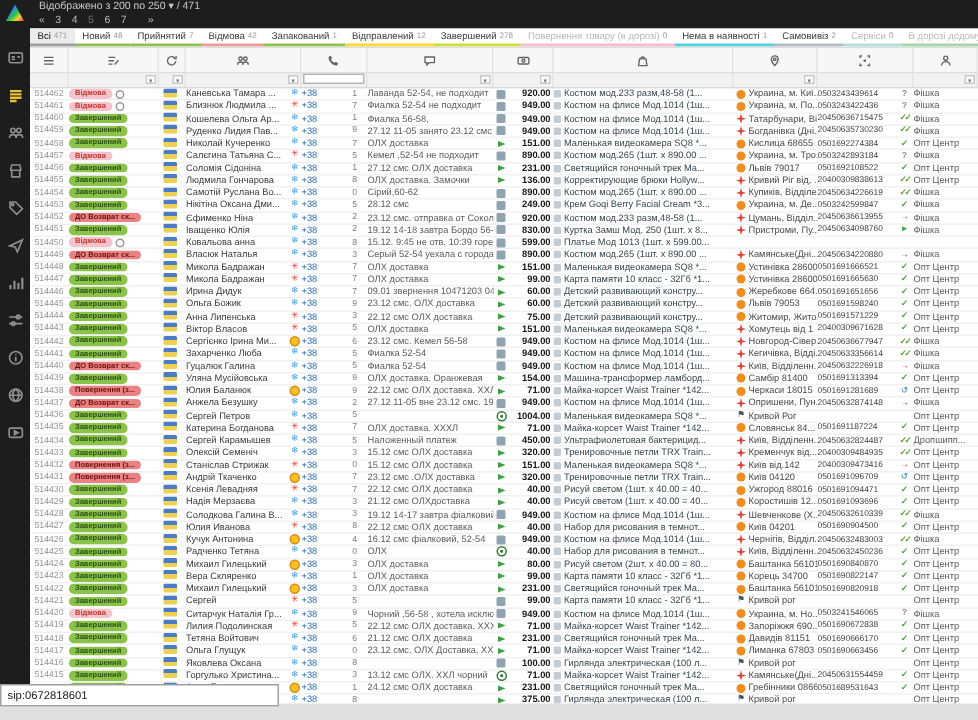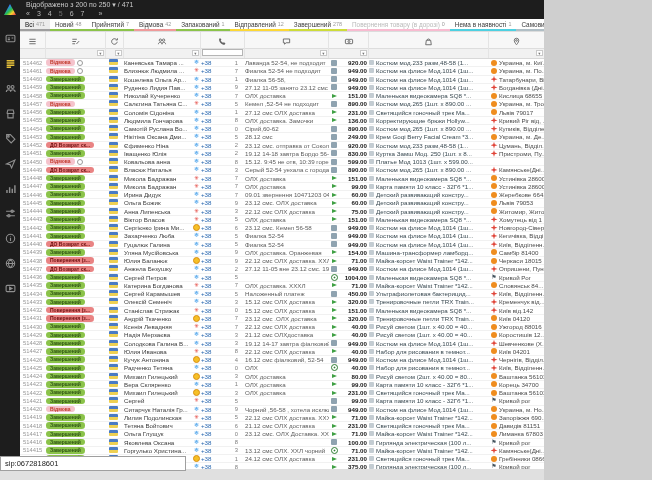--- a/index.html
+++ b/index.html
@@ -1,16 +1,16 @@
 <!DOCTYPE html>
 <html><head>
 <meta charset="utf-8">
 <style>
   html,body{margin:0;padding:0;background:#cfcfcf;font-family:"Liberation Sans",sans-serif;}
-  .app{position:relative;width:544px;height:480px;background:#e6e6e6;overflow:hidden;font-family:"Liberation Sans",sans-serif;}
+  .app{position:relative;width:652px;height:480px;background:#e6e6e6;overflow:hidden;font-family:"Liberation Sans",sans-serif;}
   
   .sidebar{position:absolute;left:0;top:0;width:20px;height:469px;background:#1d1d1d;z-index:5;display:flex;flex-direction:column;align-items:center;}
   .logo{margin:2px 0 6px 0;}
   .sb-ic{width:20px;height:25px;display:flex;align-items:center;justify-content:center;cursor:pointer;}
   .sb-ic svg{stroke:#8f8f8f;fill:none;stroke-width:1;}
   .sb-ic.active svg{stroke:#e8c23a;}
   
   .main{position:absolute;left:20px;top:0;width:632px;height:480px;}
   .topbar{height:19px;background:#1d1d1d;color:#9a9a9a;font-size:7px;overflow:hidden;}
   .shown{line-height:10px;padding-left:6px;white-space:nowrap;}

